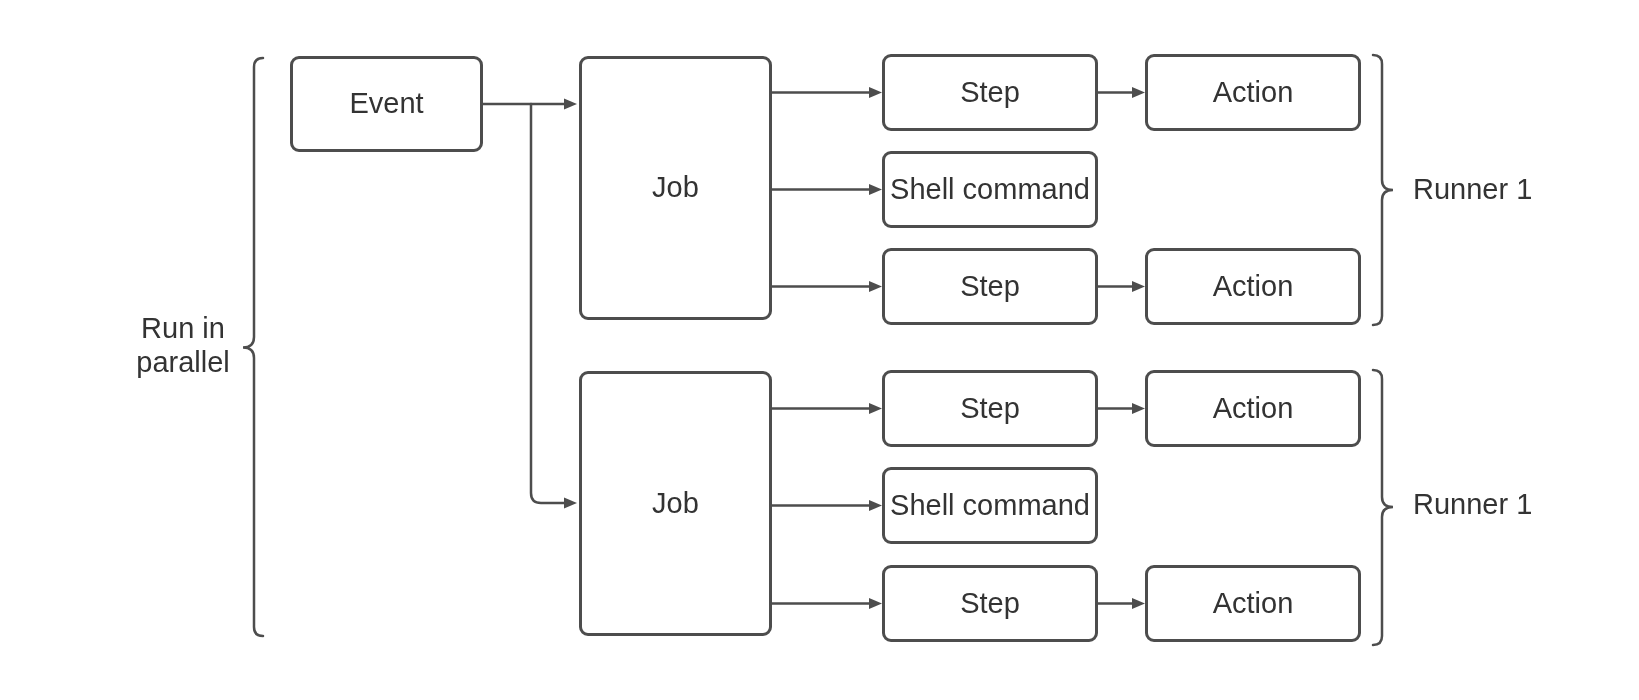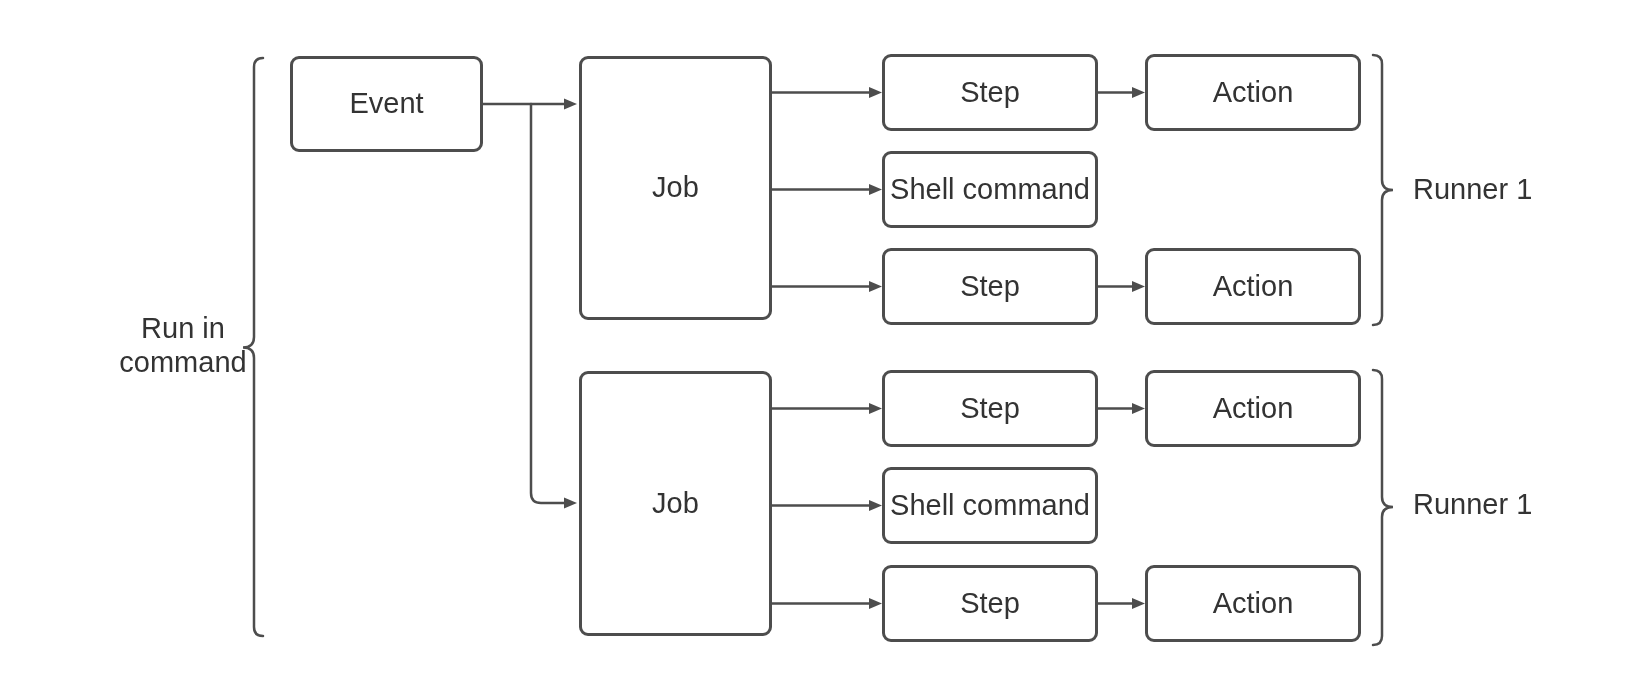--- a/index.html
+++ b/index.html
@@ -130,17 +130,17 @@
   <div class="node n-j1a1">Action</div>
   <div class="node n-j1a2">Action</div>
 
   <div class="node n-j2s1">Step</div>
   <div class="node n-j2sh">Shell command</div>
   <div class="node n-j2s2">Step</div>
   <div class="node n-j2a1">Action</div>
   <div class="node n-j2a2">Action</div>
 
   <div class="free-label l-parallel">Run in
-command</div>
+parallel</div>
   <div class="free-label l-runner1">Runner 1</div>
   <div class="free-label l-runner2">Runner 1</div>
 
 </div>
 
 </body></html>

